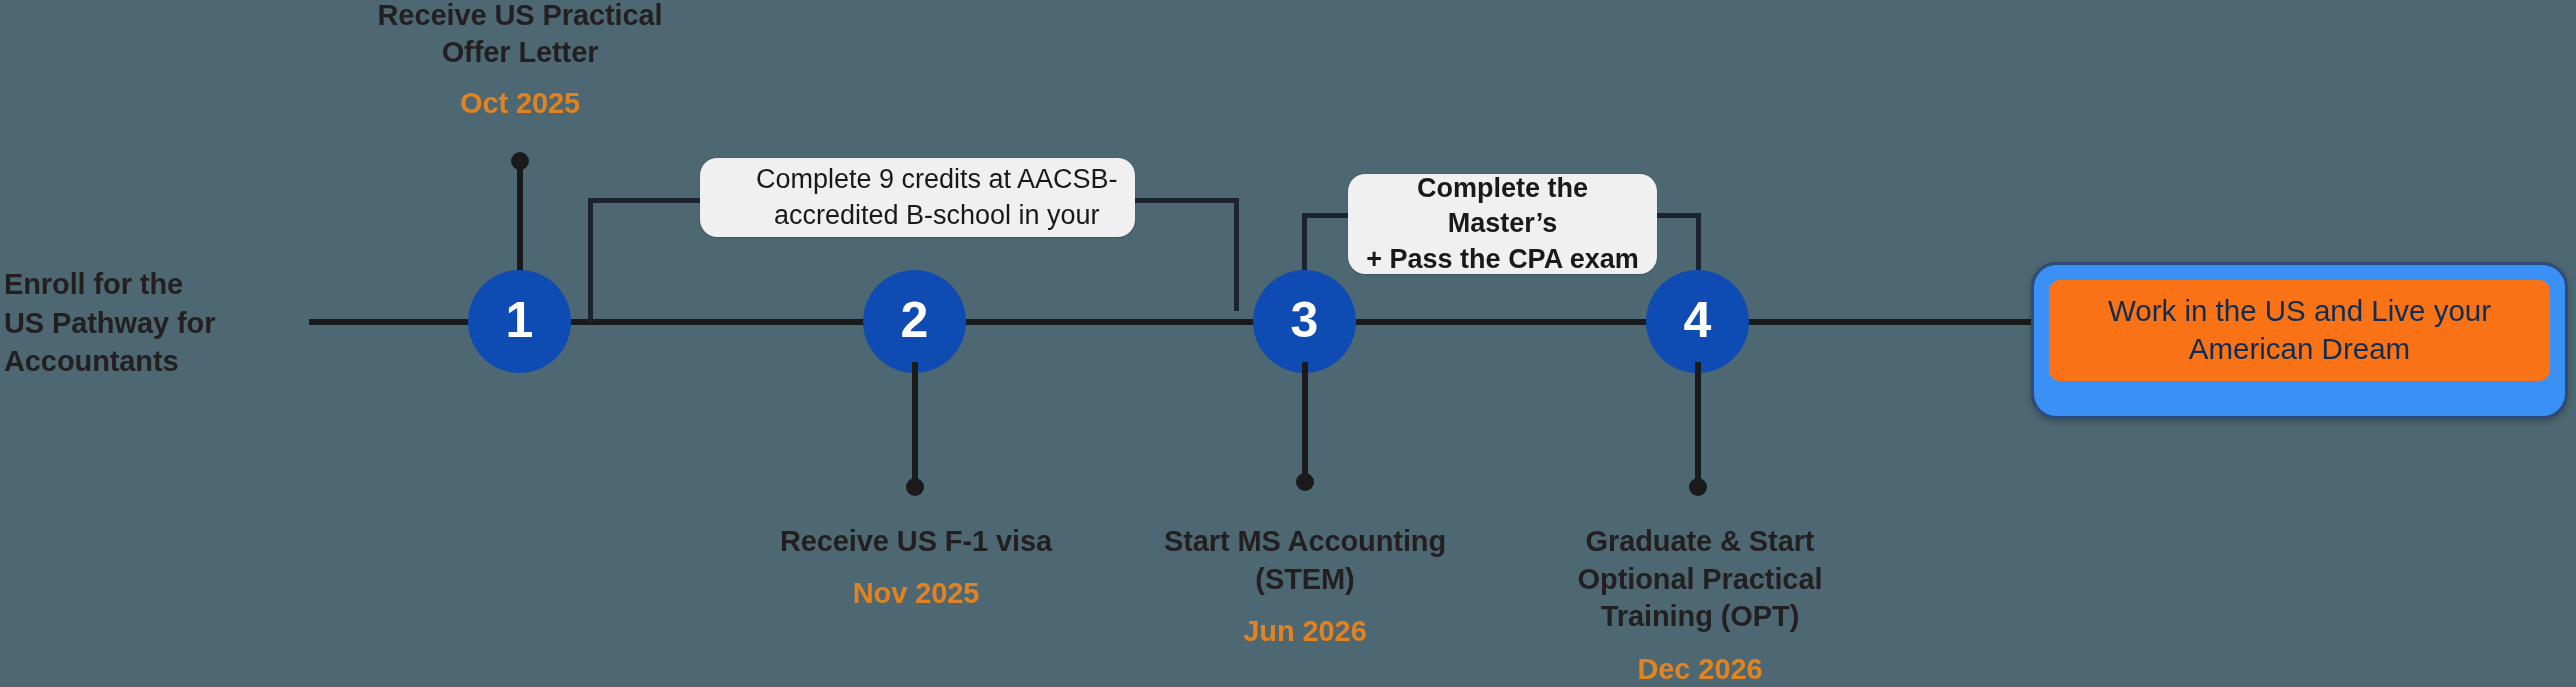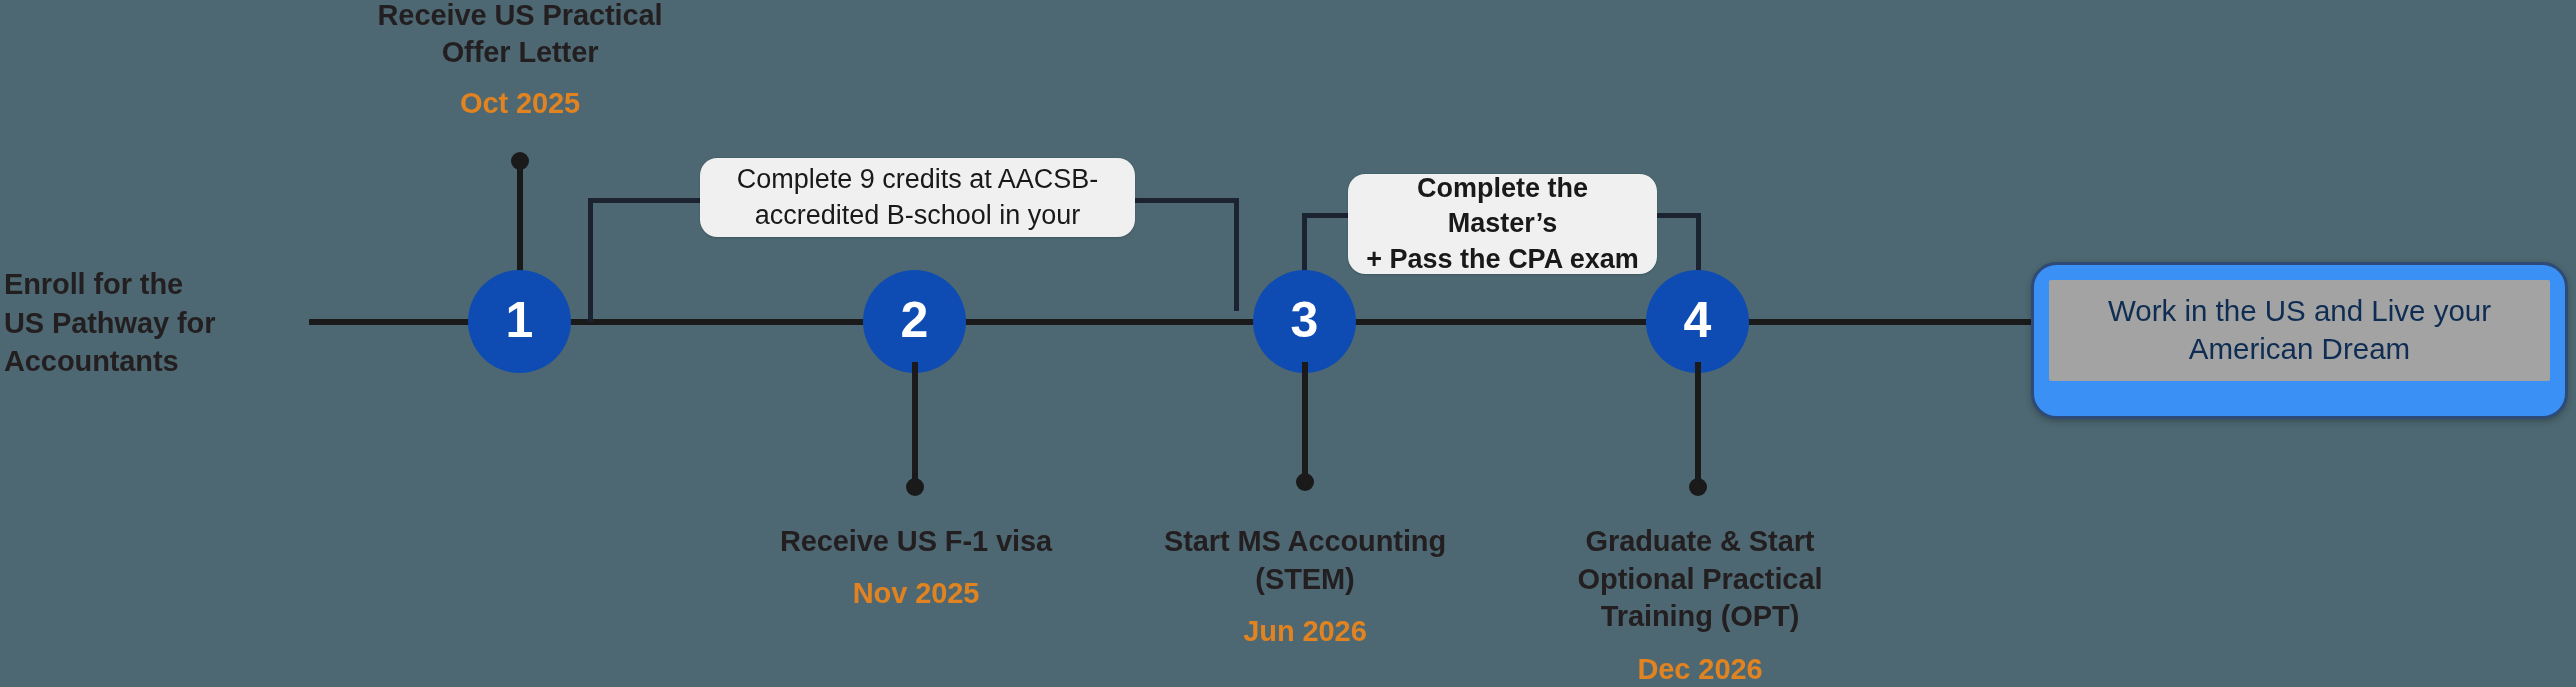--- a/index.html
+++ b/index.html
@@ -51,21 +51,21 @@
   .bracket-leg{width:5.4px;background:#1b2330;}
 
   
   .tip{
     background:#f0f0f0;
     border-radius:17.4px;
     color:#191919;
     font-size:27px;
     line-height:1.30;
     text-align:center;
-    display:flex;align-items:center;justify-content:center;
+    display:flex;align-items:center;justify-content:flex-end;
     padding:10.7px 17.4px;
     box-sizing:border-box;
     box-shadow:0 0.7px 2px rgba(0,0,0,.18);
   }
 
   
   .caption{
     text-align:center;
     font-weight:bold;
     color:#231f20;
@@ -85,22 +85,22 @@
     left:2031px; top:262px; width:537px; height:157px;
     background:#3b90f5;
     border:3.4px solid #2d4a78;
     border-radius:25.5px;
     box-sizing:border-box;
     box-shadow:0 2.7px 6.7px rgba(0,0,0,.25);
   }
   .cta-inner{
     position:absolute;
     left:15.4px; top:14.8px; right:15.4px; bottom:35px;
-    background:#a3a3a3;
-    border-radius:2px;
+    background:#f97316;
+    border-radius:11px;
     display:flex;align-items:center;justify-content:center;
     text-align:center;
     color:#0f2d52;
     font-size:29.5px;
     line-height:1.30;
     padding:0 12px;
     box-sizing:border-box;
   }
 </style>
 </head>

